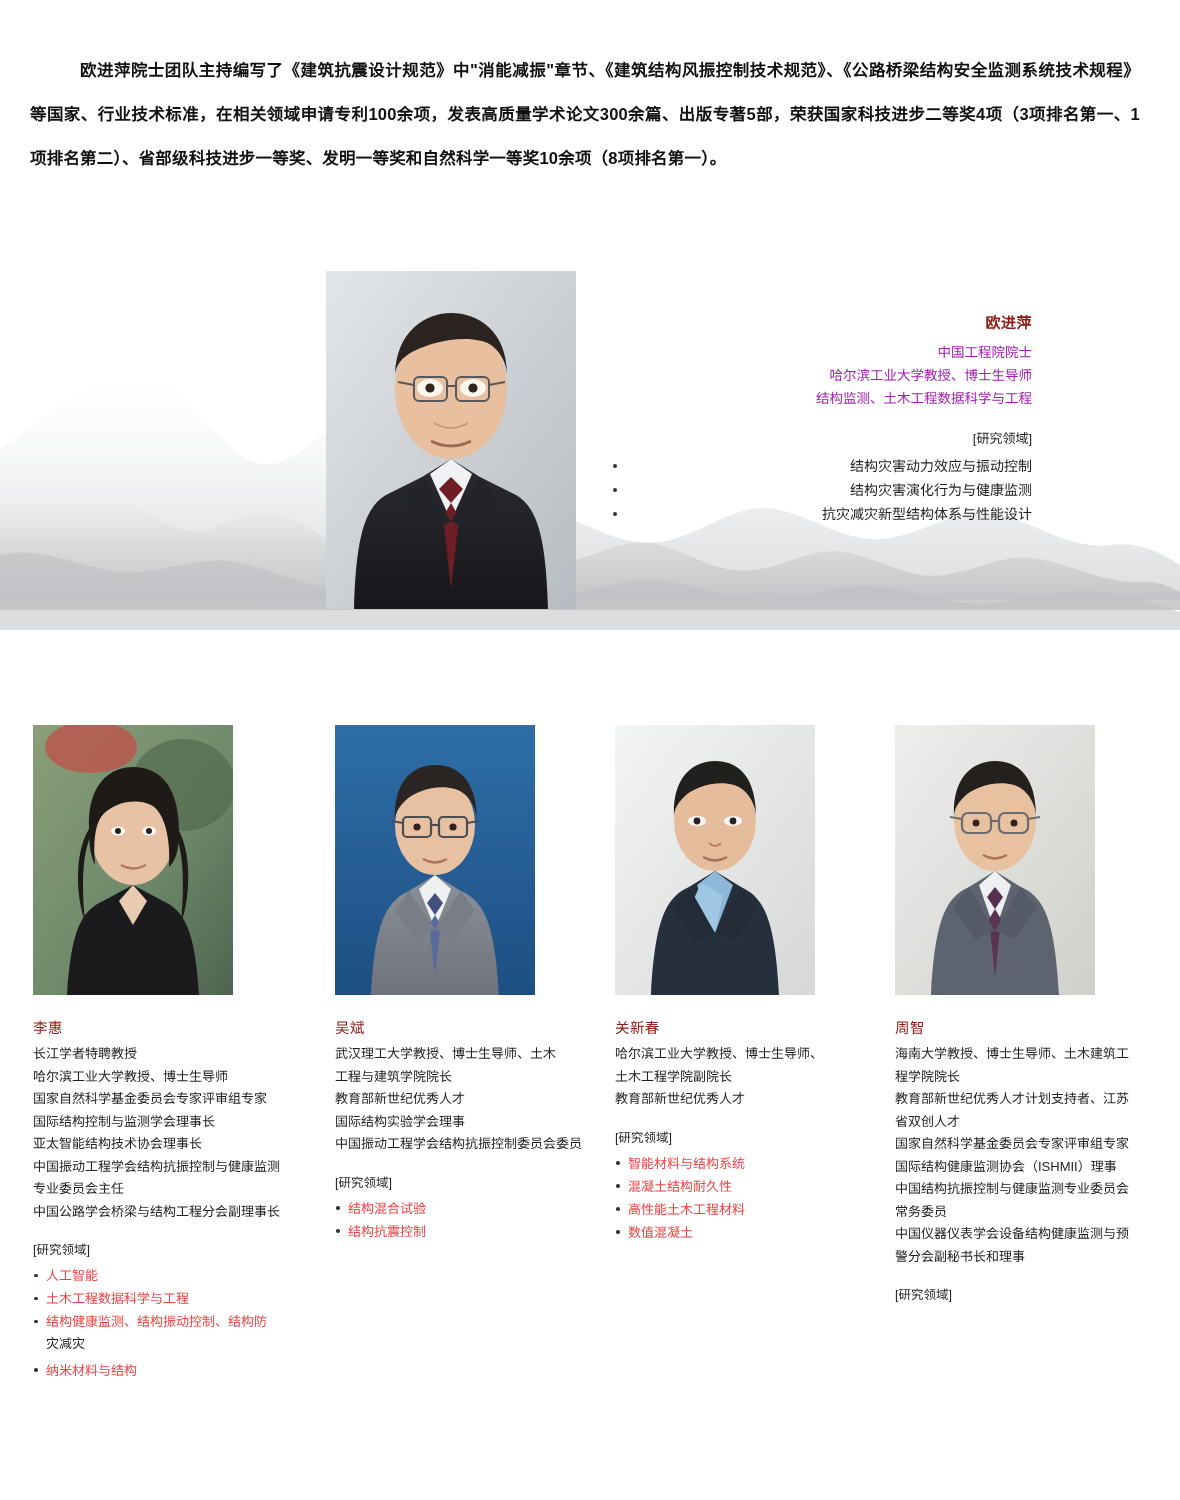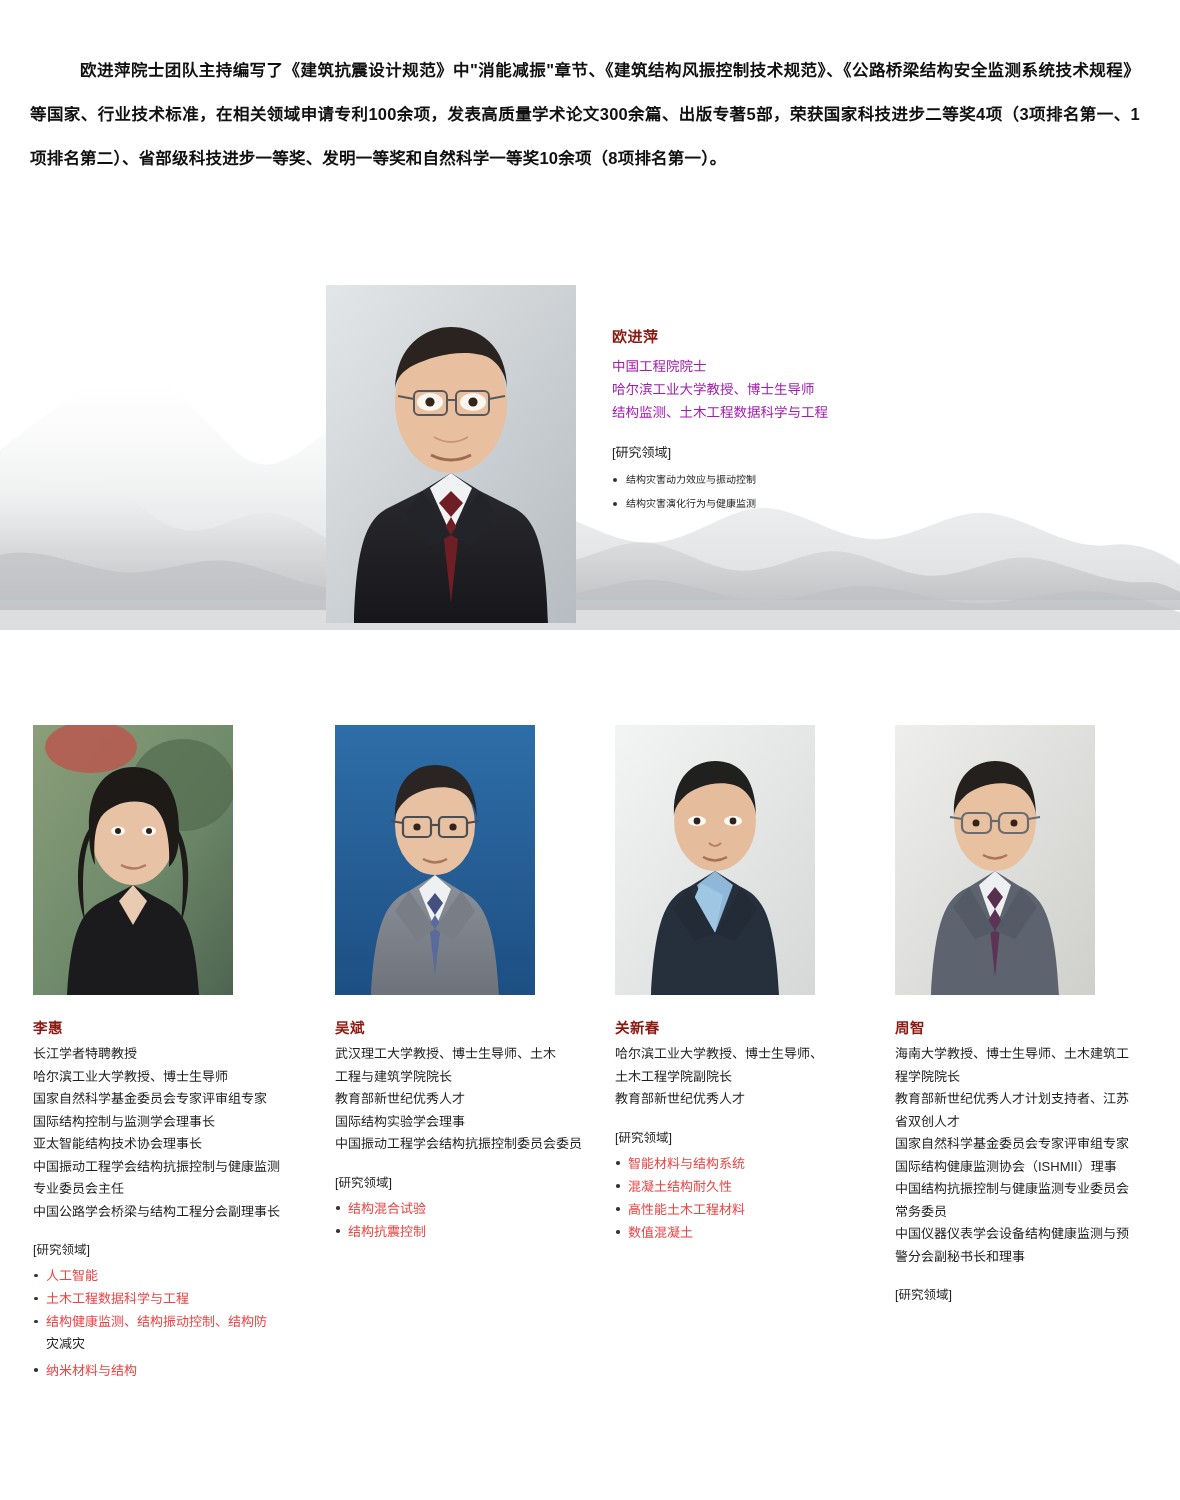--- a/index.html
+++ b/index.html
@@ -40,24 +40,25 @@
     width: 1180px;
     height: 330px;
     z-index: 0;
     pointer-events: none;
   }
 
   
   .lead {
     position: absolute;
     left: 0;
-    top: 285px;
+    top: 271px;
     width: 1180px;
     height: 350px;
     z-index: 2;
+    text-align: right;
   }
   .lead-photo {
     position: absolute;
     left: 326px;
     top: 0px;
     width: 250px;
     height: 338px;
     overflow: hidden;
     background: #cfd3d6;
   }
@@ -85,21 +86,21 @@
     color: #1f1f1f;
     margin-top: 18px;
   }
   ul.p-list {
     list-style: none;
     margin: 4px 0 0 0;
     padding: 0;
   }
   ul.p-list li {
     position: relative;
-    font-size: 10px;
+    font-size: 14px;
     line-height: 24px;
     padding-left: 14px;
     color: #1f1f1f;
   }
   ul.p-list li::before {
     content: "";
     position: absolute;
     left: 1px;
     top: 10px;
     width: 4px;
@@ -140,21 +141,21 @@
   .m-body {
     margin-top: 21px;
     width: 272px;
   }
   .m2 .m-body { width: 256px; }
   .m3 .m-body { width: 240px; }
   .m4 .m-body { width: 235px; }
 
   .m-name {
     font-size: 14.5px;
-    font-weight: bold;
+    font-weight: normal;
     color: #8c1a12;
     margin-bottom: 6px;
     letter-spacing: 0.4px;
   }
   .m-line {
     font-size: 13px;
     line-height: 22.5px;
     color: #1f1f1f;
   }
   .m-section-label {
@@ -261,20 +262,21 @@
   <div class="lead-info">
     <div class="p-name">欧进萍</div>
     <div class="p-line">中国工程院院士</div>
     <div class="p-line">哈尔滨工业大学教授、博士生导师</div>
     <div class="p-line">结构监测、土木工程数据科学与工程</div>
 
     <div class="p-section-label">[研究领域]</div>
     <ul class="p-list">
       <li>结构灾害动力效应与振动控制</li>
       <li>结构灾害演化行为与健康监测</li>
+      <li>抗灾减灾新型结构体系与性能设计</li>
     </ul>
   </div>
 </div>
 
 <div class="team-row">
 
   <div class="member m1">
     <div class="m-photo">
       <svg viewBox="0 0 200 270" width="200" height="270">
         <defs>

